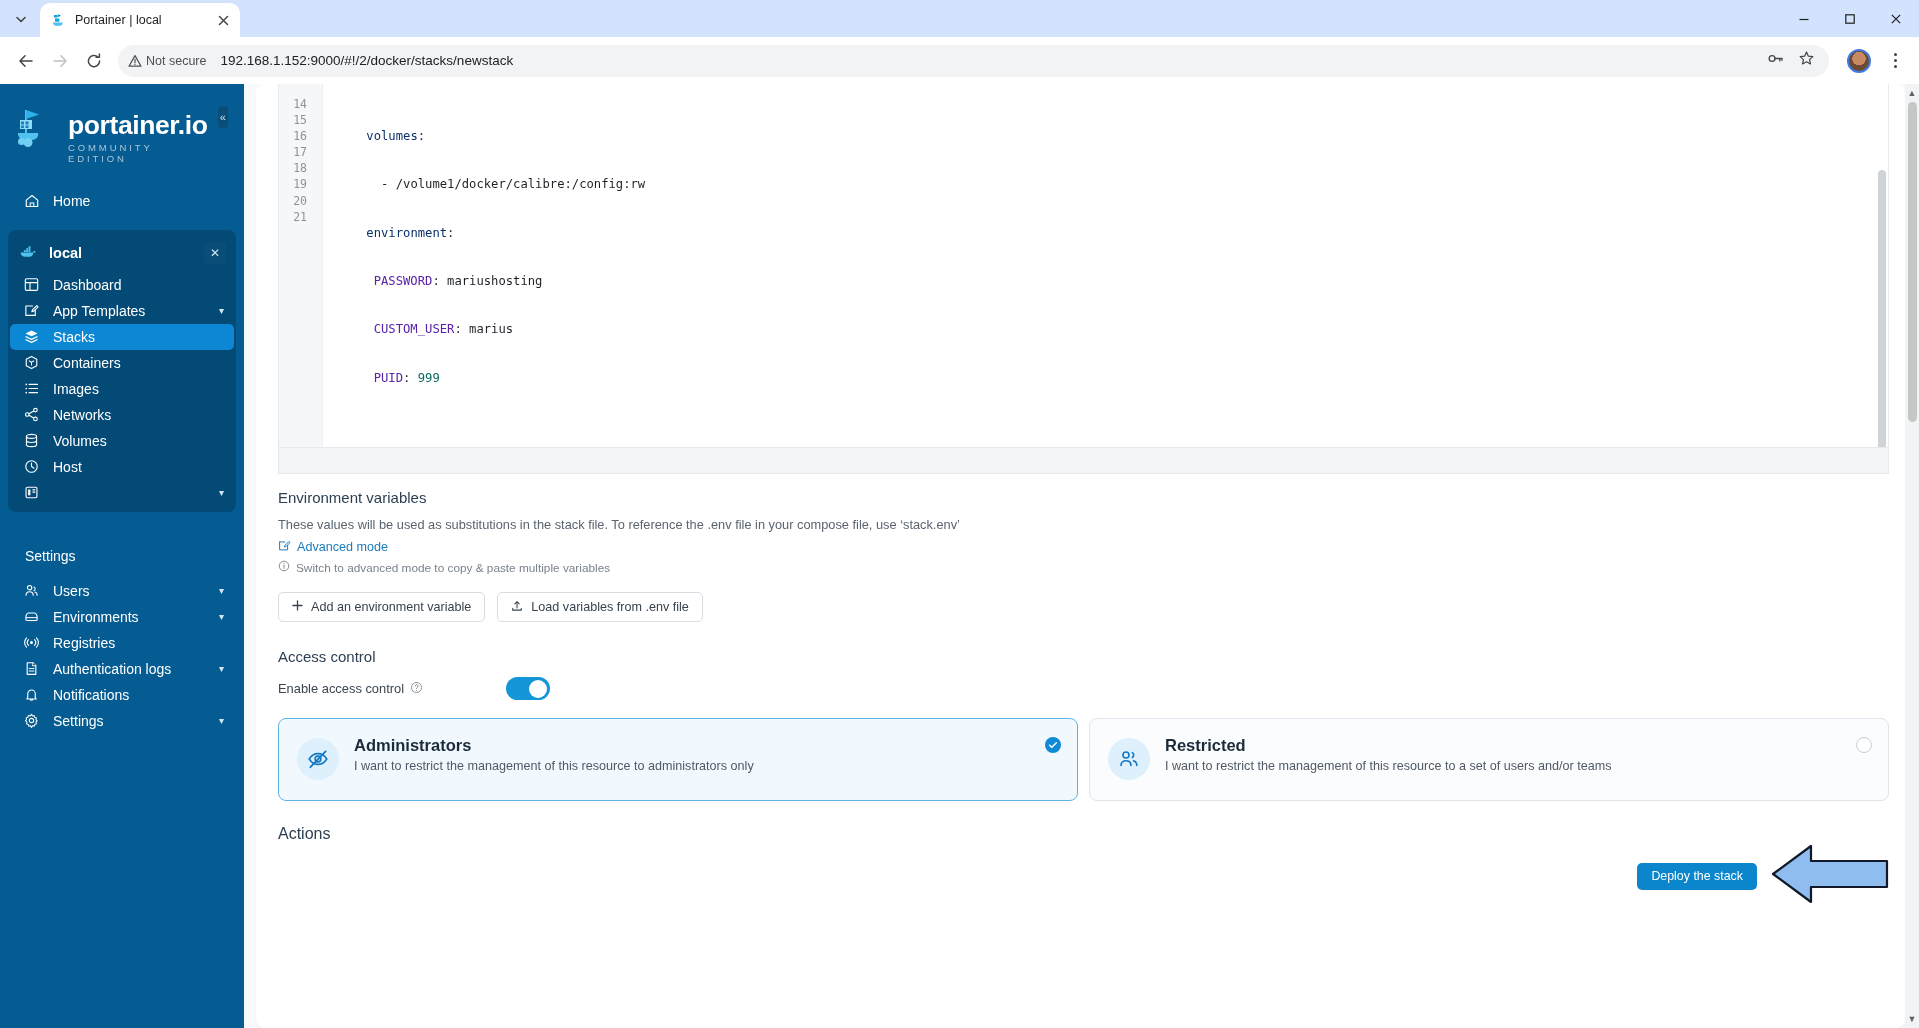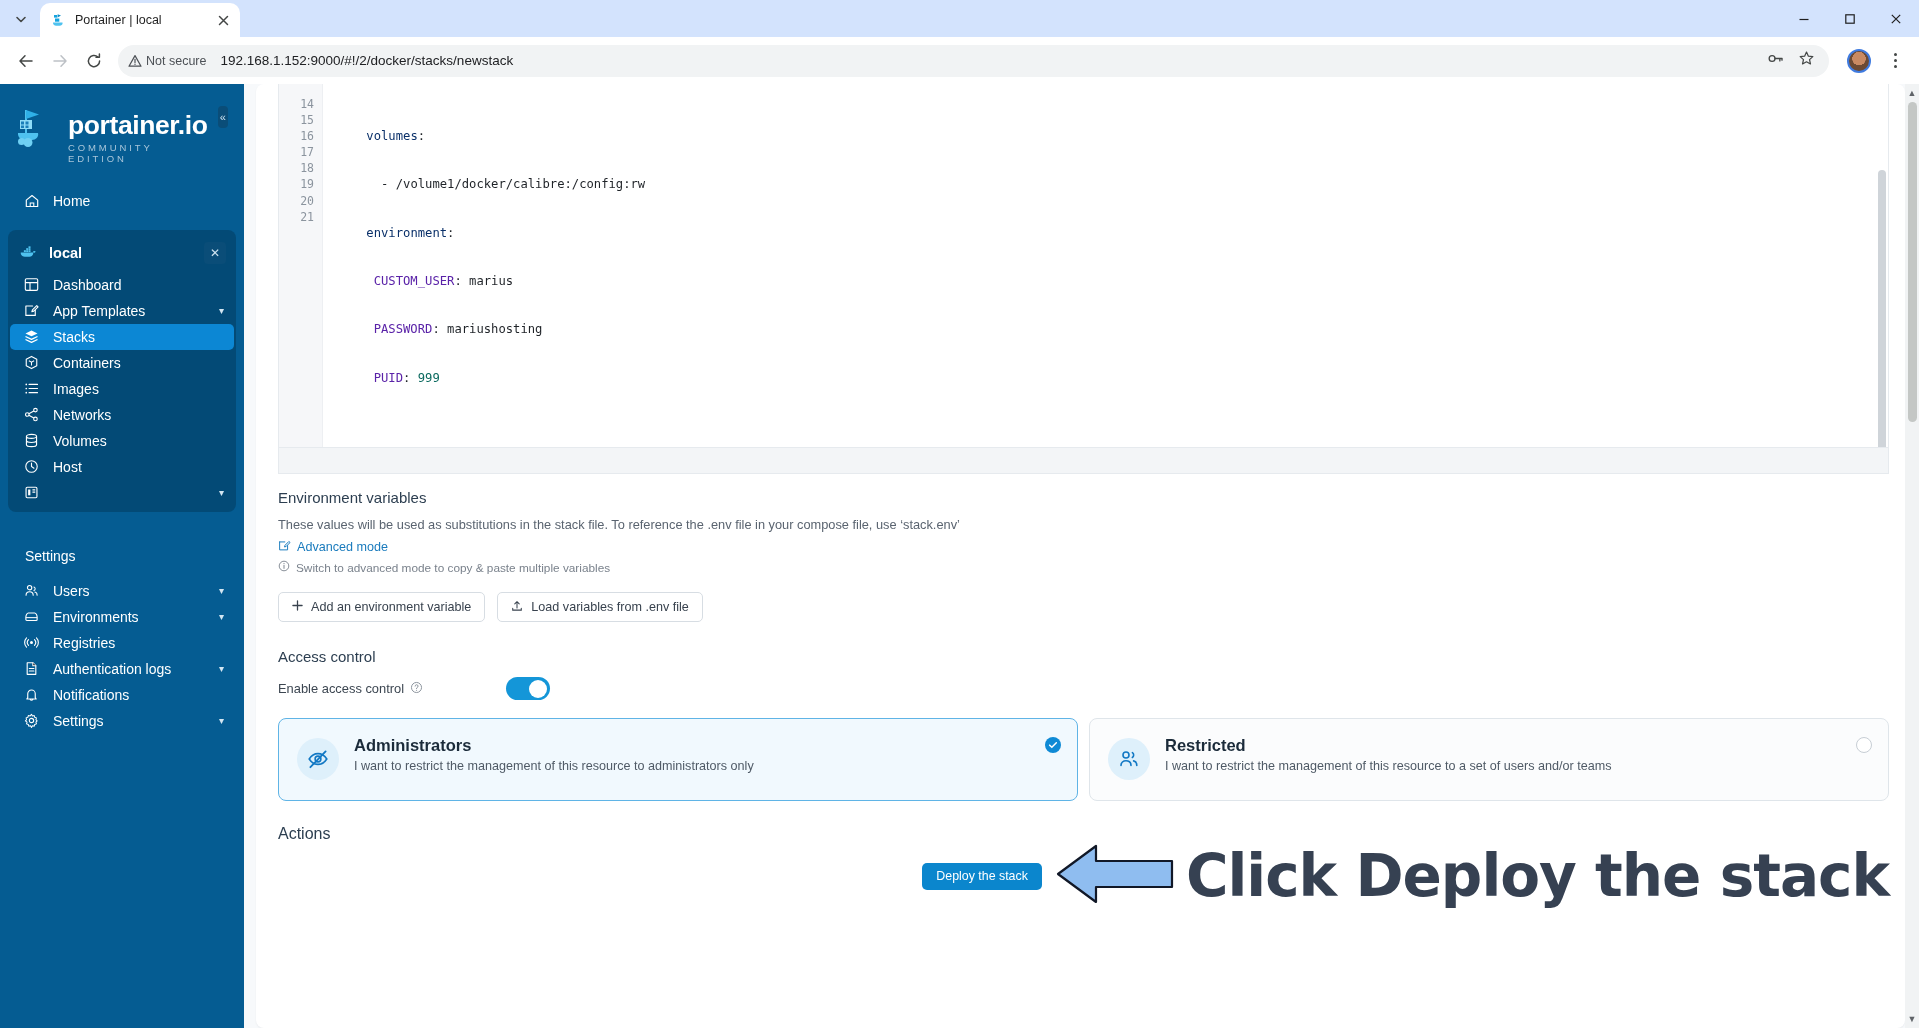--- a/index.html
+++ b/index.html
@@ -110,21 +110,21 @@
   }
 
   
   .editor-wrap { padding: 0 16px 0 22px; }
   .editor {
     margin-top: 0; background: #ffffff; border: 1px solid #e6eaee; border-top: none;
     height: 364px; display: flex; overflow: hidden; position: relative;
   }
   .gutter {
     width: 44px; flex: 0 0 44px; background: #f6f7f9; border-right: 1px solid #edeff2;
-    text-align: right; padding: 12px 8px 0 0; font-family: "DejaVu Sans Mono", monospace;
+    text-align: right; padding: 12px 15px 0 0; font-family: "DejaVu Sans Mono", monospace;
     font-size: 11.5px; line-height: 16.1px; color: #8b949e;
   }
   .code {
     flex: 1 1 auto; padding: 12px 0 0 14px; font-family: "DejaVu Sans Mono", monospace;
     font-size: 12.2px; line-height: 16.1px; color: #1f2328; white-space: pre; overflow: hidden;
   }
   .k-key { color: #0a3069; }
   .k-attr { color: #5a22a8; }
   .k-str { color: #1f2328; }
   .k-num { color: #0b6a5f; }
@@ -517,22 +517,22 @@
               <div>17</div>
               <div>18</div>
               <div>19</div>
               <div>20</div>
               <div>21</div>
             </div>
             <div class="code">
               <div><span>&nbsp;&nbsp;&nbsp;&nbsp;</span><span class="k-key">volumes</span><span class="k-punc">:</span></div>
               <div><span>&nbsp;&nbsp;&nbsp;&nbsp;&nbsp;&nbsp;</span><span class="k-str">- /volume1/docker/calibre:/config:rw</span></div>
               <div><span>&nbsp;&nbsp;&nbsp;&nbsp;</span><span class="k-key">environment</span><span class="k-punc">:</span></div>
+              <div><span>&nbsp;&nbsp;&nbsp;&nbsp;&nbsp;</span><span class="k-attr">PASSWORD</span><span class="k-punc">:</span><span class="k-str"> mariushosting</span></div>
               <div><span>&nbsp;&nbsp;&nbsp;&nbsp;&nbsp;</span><span class="k-attr">CUSTOM_USER</span><span class="k-punc">:</span><span class="k-str"> marius</span></div>
-              <div><span>&nbsp;&nbsp;&nbsp;&nbsp;&nbsp;</span><span class="k-attr">PASSWORD</span><span class="k-punc">:</span><span class="k-str"> mariushosting</span></div>
               <div><span>&nbsp;&nbsp;&nbsp;&nbsp;&nbsp;</span><span class="k-attr">PUID</span><span class="k-punc">:</span><span class="k-num"> 999</span></div>
               
             </div>
             <div class="inner-scroll"></div>
           </div>
           <div class="editor-foot"></div>
 
           <div class="sectitle">Environment variables</div>
           <div class="sechelp">These values will be used as substitutions in the stack file. To reference the .env file in your compose file, use ‘stack.env’</div>
           <div class="link-row">
@@ -630,21 +630,20 @@
           <div class="actions-title">Actions</div>
           <div class="deploy-row">
             <button class="deploy-btn">
               <span>Deploy the stack</span>
             </button>
             <span class="annot-arrow">
               <svg width="118" height="62" viewBox="0 0 118 62">
                 <path d="M2 31L40 3v15h76v26H40v15z" fill="#8fbdf0" stroke="#111827" stroke-width="2.2" stroke-linejoin="round"></path>
               </svg>
             </span>
-            <span class="annot-text">Click Deploy the stack</span>
           </div>
         </div>
 
       </div>
 
       <div class="vscroll-outer">
         <div class="scroll-arrow" style="top:4px;">▲</div>
         <div class="vscroll-thumb" style="top:18px; height:320px;"></div>
         <div class="scroll-arrow" style="bottom:4px;">▼</div>
       </div>

